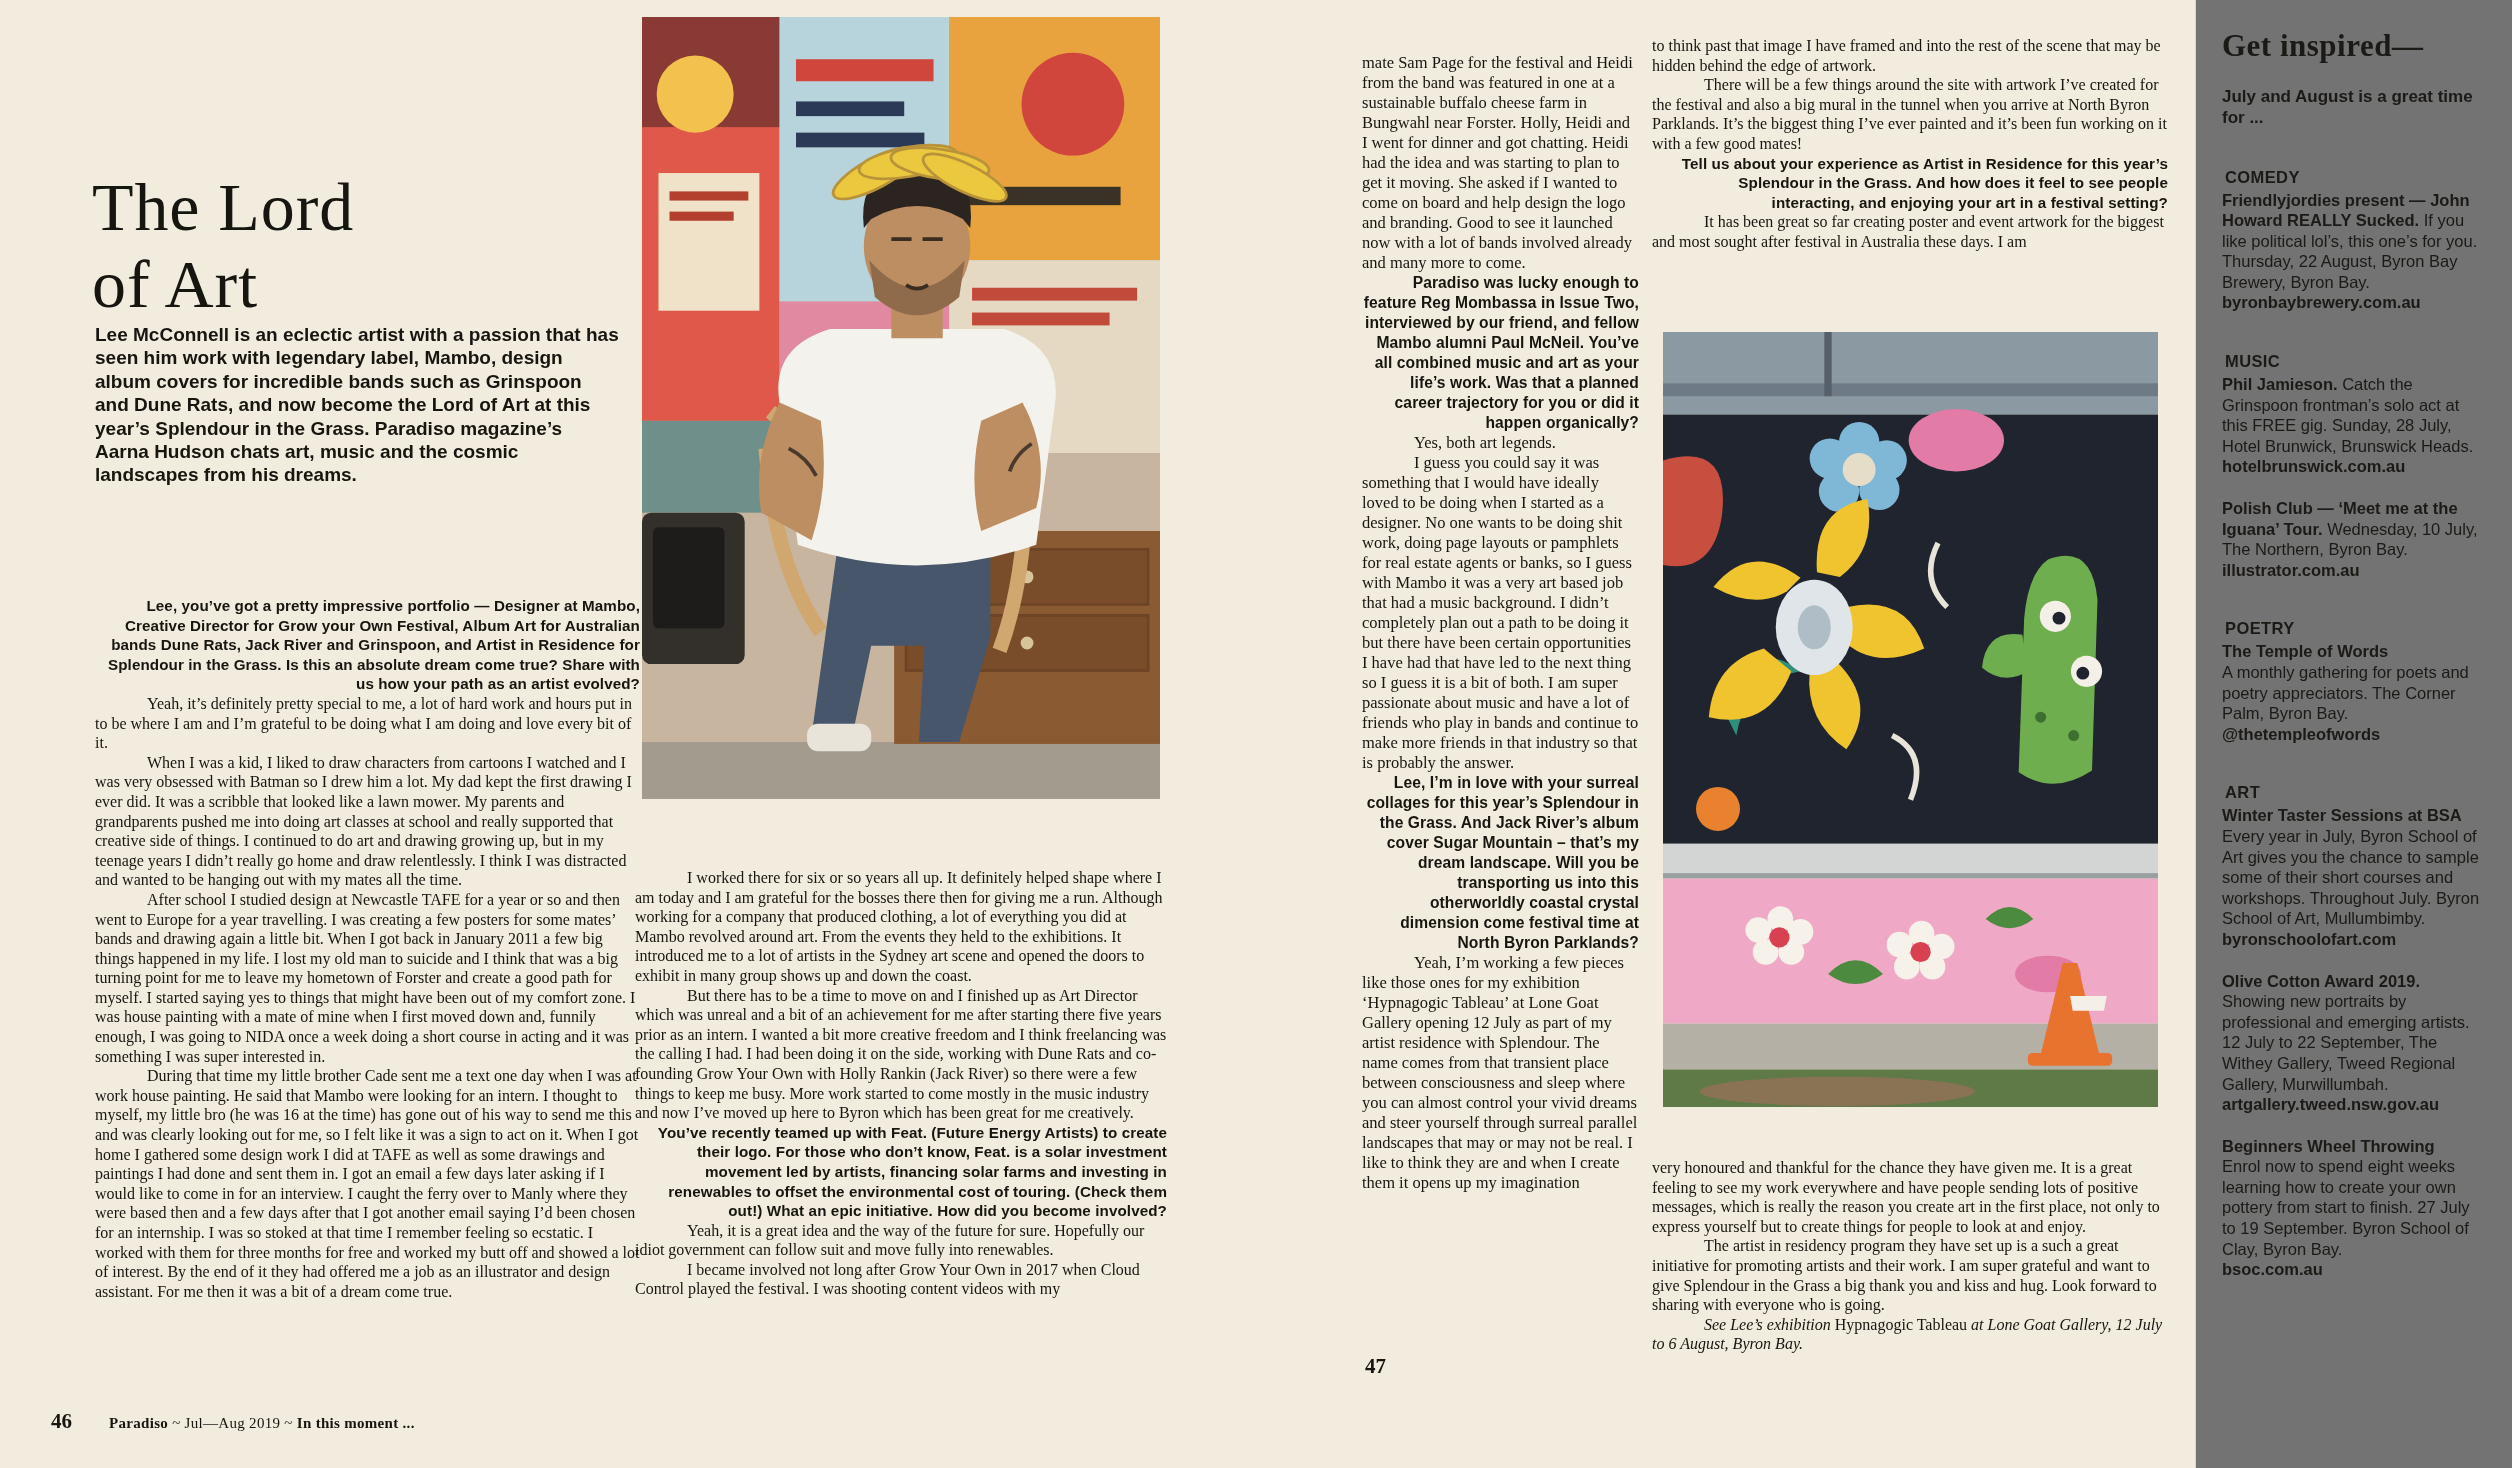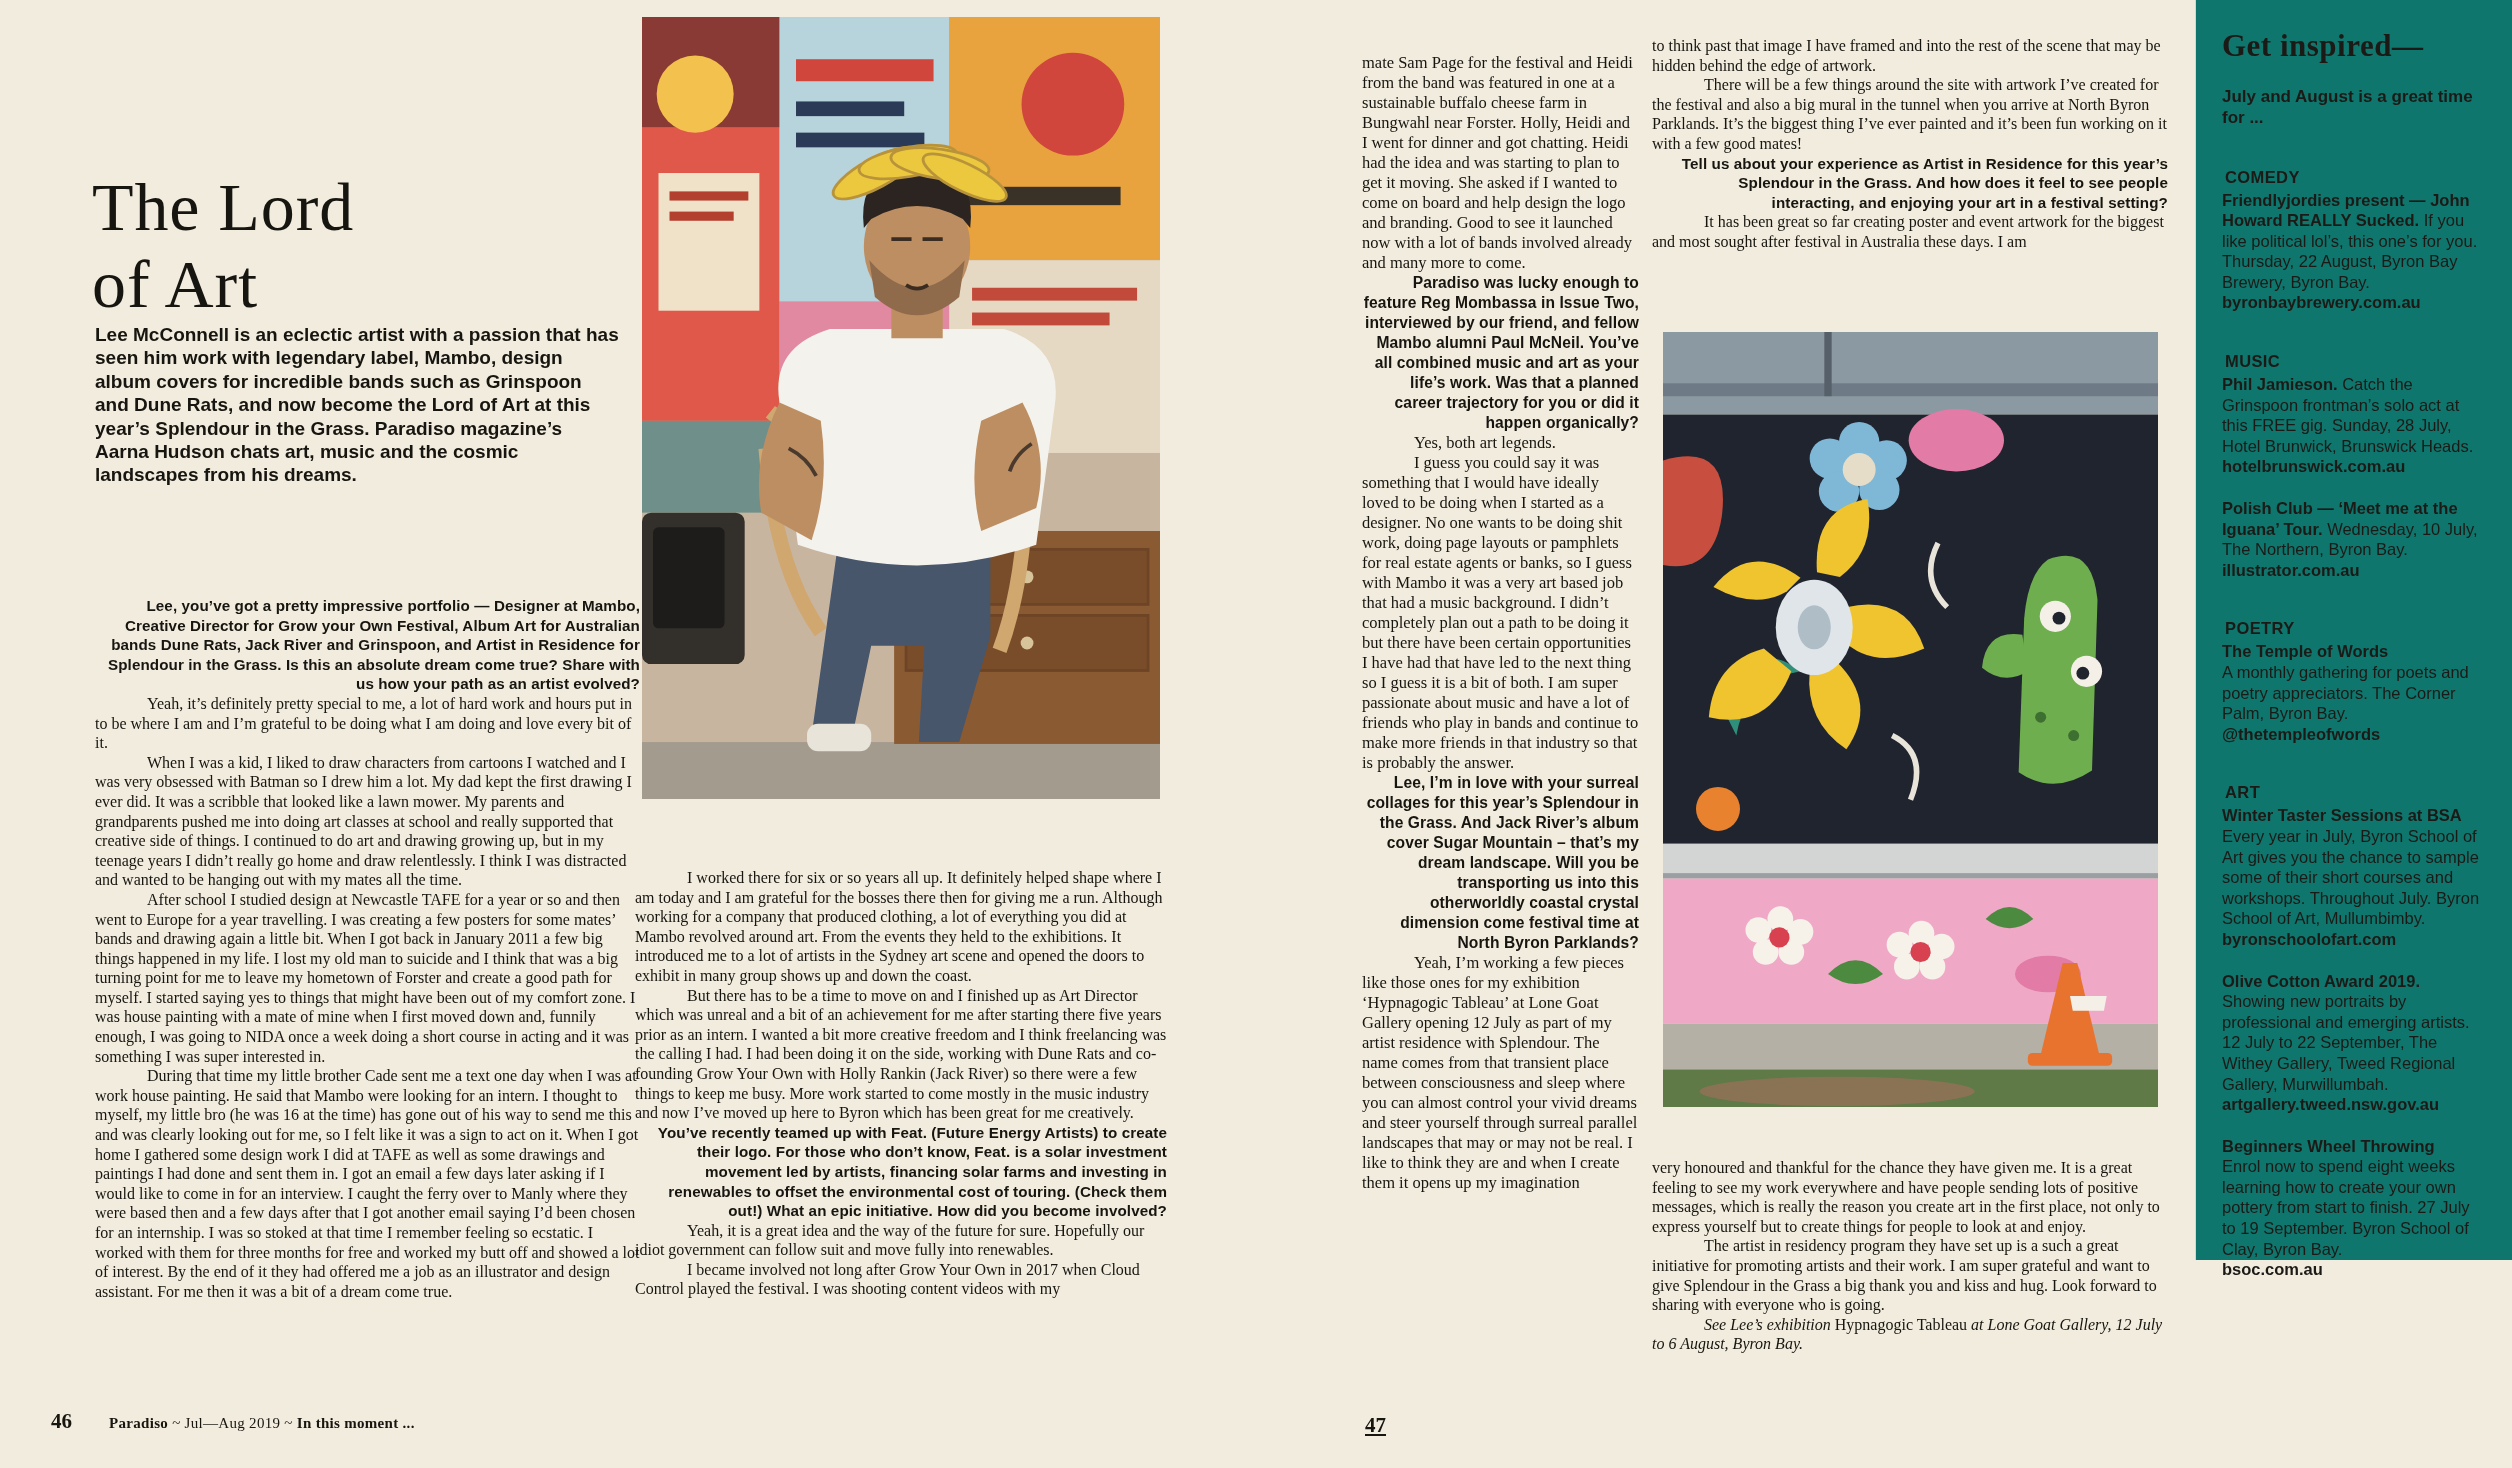--- a/index.html
+++ b/index.html
@@ -29,22 +29,22 @@
   #col3 { left:1362px; top:53px; width:277px; font-size:16.5px; line-height:20px; }
   #col3 .q { font-size:15.6px; line-height:20px; }
   #col4a { left:1652px; top:36px; width:516px; }
   #col4b { left:1652px; top:1158px; width:521px; }
   .note { margin-top:24px; font-style:italic; }
   .note .roman { font-style:normal; }
   .photo { position:absolute; display:block; }
   #photo1 { left:642px; top:16.5px; width:518px; height:782px; }
   #photo2 { left:1663px; top:332px; width:495px; height:775px; }
   .sidebar {
-    position:absolute; left:2195px; top:0; width:317px; height:1260px;
-    background:#0f766e; border-left:0.9px solid #ddd5c6; box-sizing:border-box;
+    position:absolute; left:2195px; top:0; width:317px; height:1468px;
+    background:#737373; border-left:0.9px solid #ddd5c6; box-sizing:border-box;
     padding:27.5px 26px 0 26px;
     font-family:"Liberation Sans","DejaVu Sans",sans-serif; color:#1c1a16;
   }
   .sb-heading {
     font-family:"Liberation Serif","DejaVu Serif",serif;
     font-weight:bold; font-size:31px; letter-spacing:0.5px; margin:0 0 22px;
   }
   .sb-intro { font-weight:bold; font-size:17px; line-height:21px; margin:0 0 40px; }
   .sb-section { margin:0 0 39px; }
   .sb-cat { font-weight:bold; font-size:16.5px; letter-spacing:0.4px; margin:3px; }
@@ -53,21 +53,21 @@
   .sb-entry .lead { font-weight:bold; }
   .sb-entry .lead.block { display:block; }
   .sb-link { font-weight:bold; }
   .footer-left {
     position:absolute; left:51px; top:1409px;
     display:flex; align-items:baseline; gap:37px;
   }
   .pagenum { font-weight:bold; font-size:21px; }
   .footer-text { font-size:15px; letter-spacing:0.3px; }
   .footer-text .b { font-weight:bold;margin-top:22px; }
-  #pagenum47 { position:absolute; left:1365px; top:1413px;text-decoration:underline; }
+  #pagenum47 { position:absolute; left:1365px; top:1354px; }
 </style>
 </head>
 <body>
 
 <div class="spread">
 
   <h1 class="title"><span>The Lord</span><br><span>of Art</span></h1>
 
   <div class="intro">Lee McConnell is an eclectic artist with a passion that has seen him work with legendary label, Mambo, design album covers for incredible bands such as Grinspoon and Dune Rats, and now become the Lord of Art at this year’s Splendour in the Grass. Paradiso magazine’s Aarna Hudson chats art, music and the cosmic landscapes from his dreams.</div>
 

